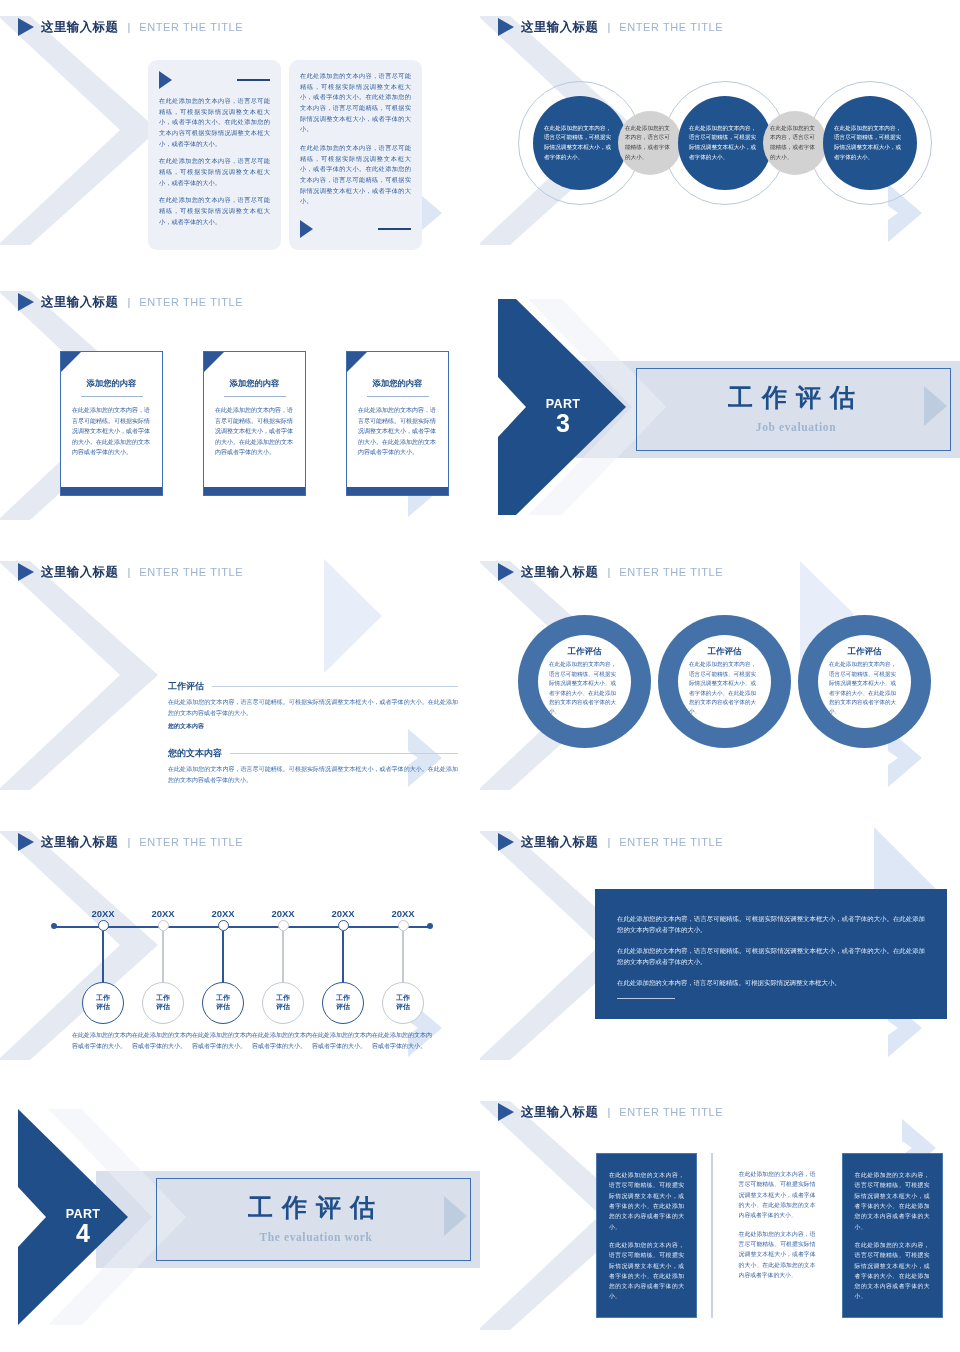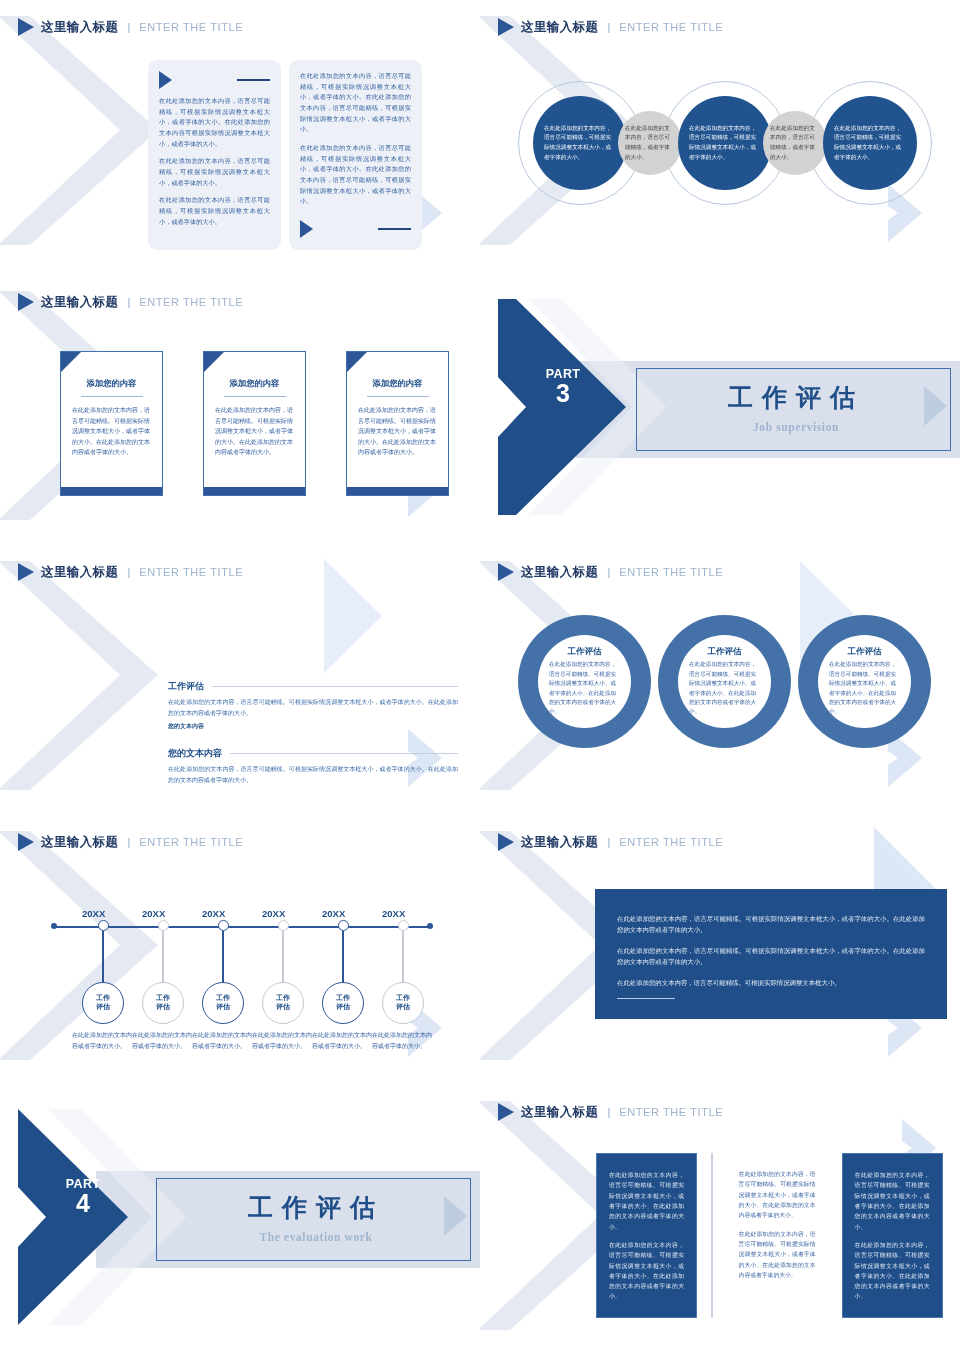--- a/index.html
+++ b/index.html
@@ -76,21 +76,21 @@
   
   .pd{ position:absolute; inset:0; }
   .pd-band{
     position:absolute; left:96px; top:86px; width:384px; height:97px; background:#D9E0EC;
   }
   .pd-inner{
     position:absolute; left:156px; top:93px; width:315px; height:83px; border:1px solid #3F6FAE;
   }
   .pd-arrow{ position:absolute; left:18px; top:24px; width:130px; height:216px; }
   .pd-ghost{ position:absolute; left:48px; top:24px; width:140px; height:216px; opacity:.5; }
-  .pd-part{ position:absolute; left:48px; top:92px; width:70px; text-align:center; color:#fff; }
+  .pd-part{ position:absolute; left:48px; top:122px; width:70px; text-align:center; color:#fff; }
   .pd-part .w{ font-size:12.5px; font-weight:bold; letter-spacing:.4px; }
   .pd-part .n{ font-size:25px; font-weight:bold; line-height:.95; margin-top:1px; }
   .pd-title{ position:absolute; left:196px; top:106px; width:240px; text-align:center; }
   .pd-title .cn{ font-size:25px; font-weight:bold; color:#1F4E89; letter-spacing:9px; }
   .pd-title .en{ font-size:11.5px; font-weight:bold; color:#9FB4CE; font-family:"Liberation Serif","DejaVu Serif",serif; letter-spacing:.6px; margin-top:7px; }
   .pd-rt{ position:absolute; left:443px; top:110px; width:25px; height:42px; }
   .s5-sec{ width:290px; }
   .s5-head{ display:flex; align-items:center; gap:8px; }
   .s5-head h4{ font-size:9px; font-weight:bold; color:#1F4E89; white-space:nowrap; }
   .s5-head .line{ flex:1; height:1px; background:#C3D0E2; }
@@ -102,21 +102,21 @@
   .s6-ring{
     position:absolute; width:133px; height:133px; border-radius:50%;
     background:#4472A8; display:flex; align-items:center; justify-content:center;
   }
   .s6-hole{
     width:93px; height:93px; border-radius:50%; background:#fff;
     display:flex; flex-direction:column; align-items:center; justify-content:center; padding:0 11px;
   }
   .s6-hole h5{ font-size:8.5px; font-weight:bold; color:#1F4E89; margin-bottom:2px; }
   .s6-hole p{ font-size:5.6px; line-height:1.68; color:#2E5B9E; }
-  .tl-year{ font-size:9.5px; font-weight:bold; color:#1F4E89; width:42px; margin-left:-21px; }
+  .tl-year{ font-size:9.5px; font-weight:bold; color:#1F4E89; text-align:center; width:42px; margin-left:-21px; }
   .tl-txt{ position:absolute; width:62px; margin-left:-31px; font-size:6px; line-height:1.8; color:#2E5B9E; text-align:left; }
 
   
   .s8-panel{
     position:absolute; left:115px; top:74px; width:352px; height:130px;
     background:#1F4E89; padding:24px 22px 0;
   }
   .s8-panel p{ font-size:6.4px; line-height:1.78; color:#E6EDF6; margin-bottom:9px; text-align:justify; }
   .s8-panel .uline{ width:58px; height:1.4px; background:#B9CBE2; margin-top:10px; }
 
@@ -276,21 +276,21 @@
             <path d="M0 78 L28 108 L0 138 Z" fill="#ffffff"></path>
           </svg>
       </div>
       <div class="pd-part">
         <div class="w">PART</div>
         <div class="n">3</div>
       </div>
       <div class="pd-inner"></div>
       <div class="pd-title">
         <div class="cn">工作评估</div>
-        <div class="en">Job supervision</div>
+        <div class="en">Job evaluation</div>
       </div>
       <div class="pd-rt">
         <svg width="25" height="42" viewBox="0 0 25 42">
             <path d="M1 1 L24 21 L1 41 Z" fill="#BECCDF"></path>
           </svg>
       </div>
     </div>
   </div>
 
   <div class="slide">

